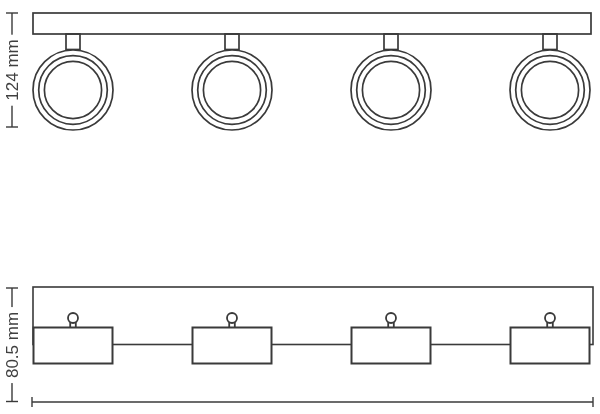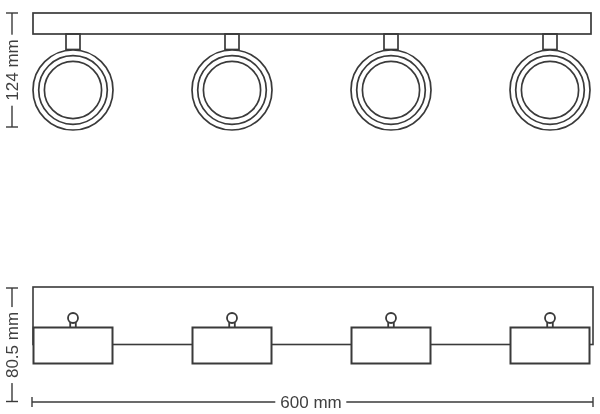--- a/index.html
+++ b/index.html
@@ -130,14 +130,13 @@
         <line x1="32" y1="402" x2="593" y2="402"></line>
         <line x1="593" y1="397" x2="593" y2="407"></line>
       </g>
     </g>
   </svg>
 
   <div class="dim-label vertical" style="left:12px; top:70px;">124 mm</div>
 
   <div class="dim-label vertical" style="left:12px; top:345px;">80.5 mm</div>
 
-  <div class="dim-label horizontal" style="left:311px; top:402px;">600 mm</div>
 </div>
 
 </body></html>

